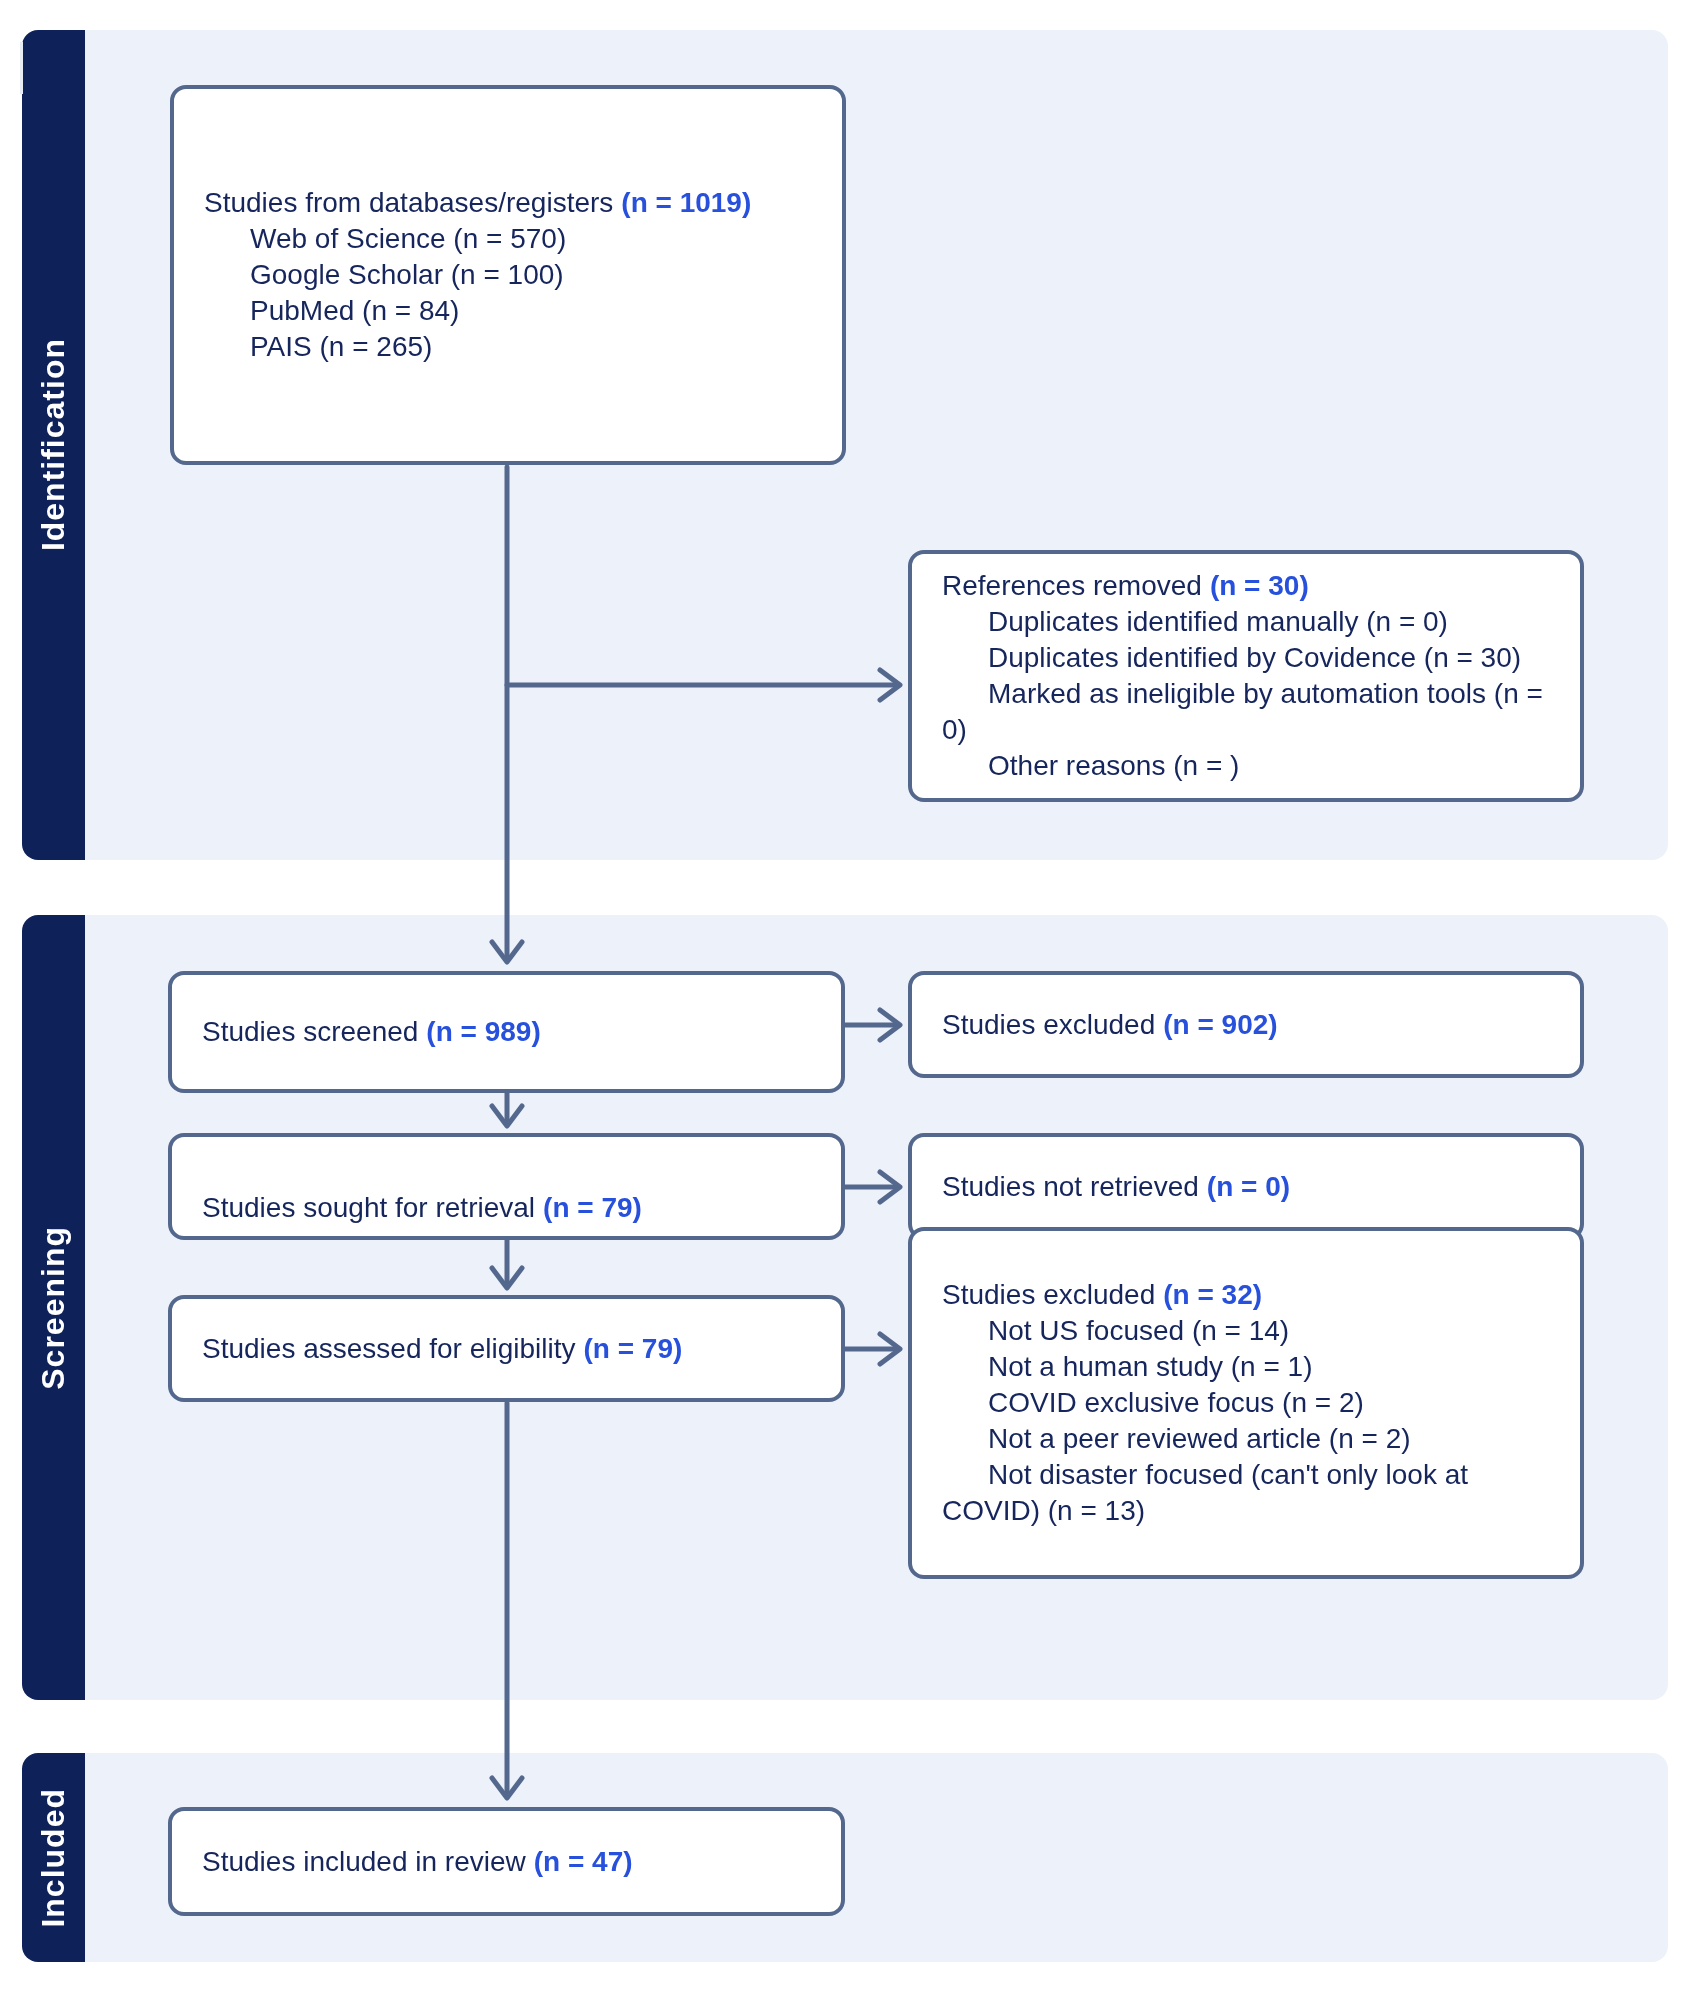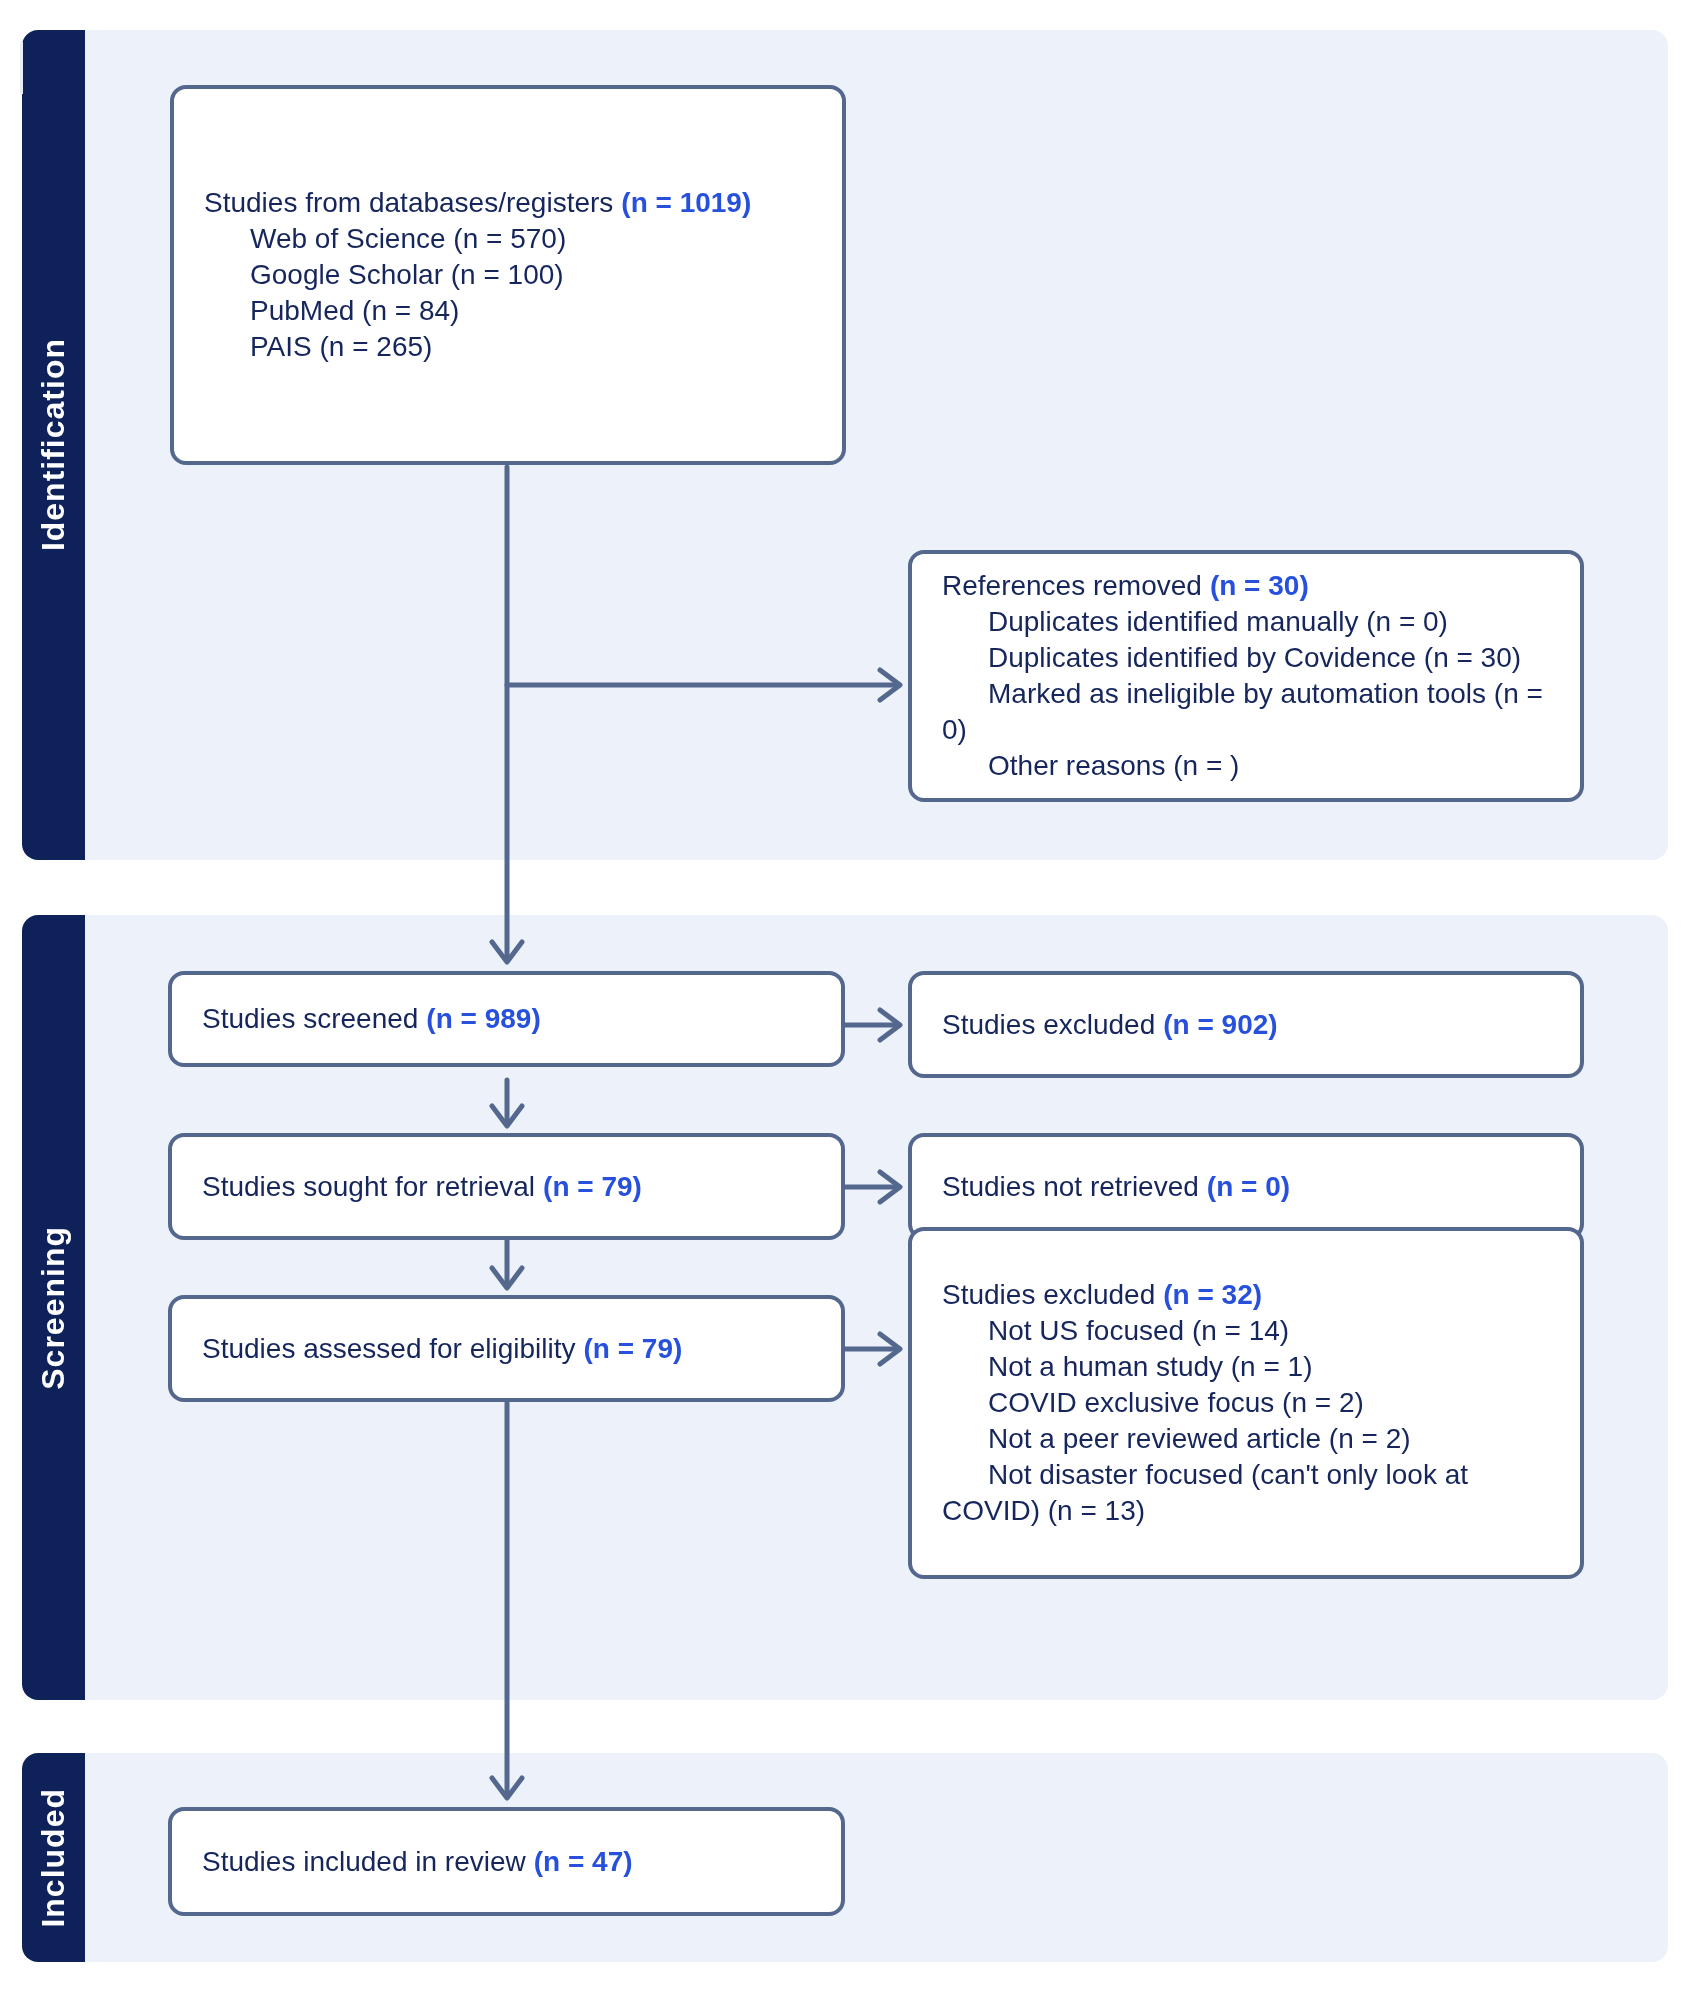--- a/index.html
+++ b/index.html
@@ -118,33 +118,33 @@
   <div class="flowbox" style="left:908px;top:550px;width:676px;height:252px;">
     <div class="box-title">
       <span>References removed</span><span class="count">(n = 30)</span>
     </div>
     <div class="sub-item">Duplicates identified manually (n = 0)</div>
     <div class="sub-item">Duplicates identified by Covidence (n = 30)</div>
     <div class="sub-item">Marked as ineligible by automation tools (n = 0)</div>
     <div class="sub-item">Other reasons (n = )</div>
   </div>
 
-  <div class="flowbox" style="left:168px;top:971px;width:677px;height:96px;">
+  <div class="flowbox" style="left:168px;top:971px;width:677px;height:122px;">
     <div class="box-title">
       <span>Studies screened</span><span class="count">(n = 989)</span>
     </div>
   </div>
 
   <div class="flowbox" style="left:908px;top:971px;width:676px;height:107px;padding-left:30px;">
     <div class="box-title">
       <span>Studies excluded</span><span class="count">(n = 902)</span>
     </div>
   </div>
 
-  <div class="flowbox" style="left:168px;top:1133px;width:677px;height:107px;">
+  <div class="flowbox" style="left:168px;top:1133px;width:677px;height:107px;justify-content:flex-end;">
     <div class="box-title">
       <span>Studies sought for retrieval</span><span class="count">(n = 79)</span>
     </div>
   </div>
 
   <div class="flowbox" style="left:908px;top:1133px;width:676px;height:107px;">
     <div class="box-title">
       <span>Studies not retrieved</span><span class="count">(n = 0)</span>
     </div>
   </div>

